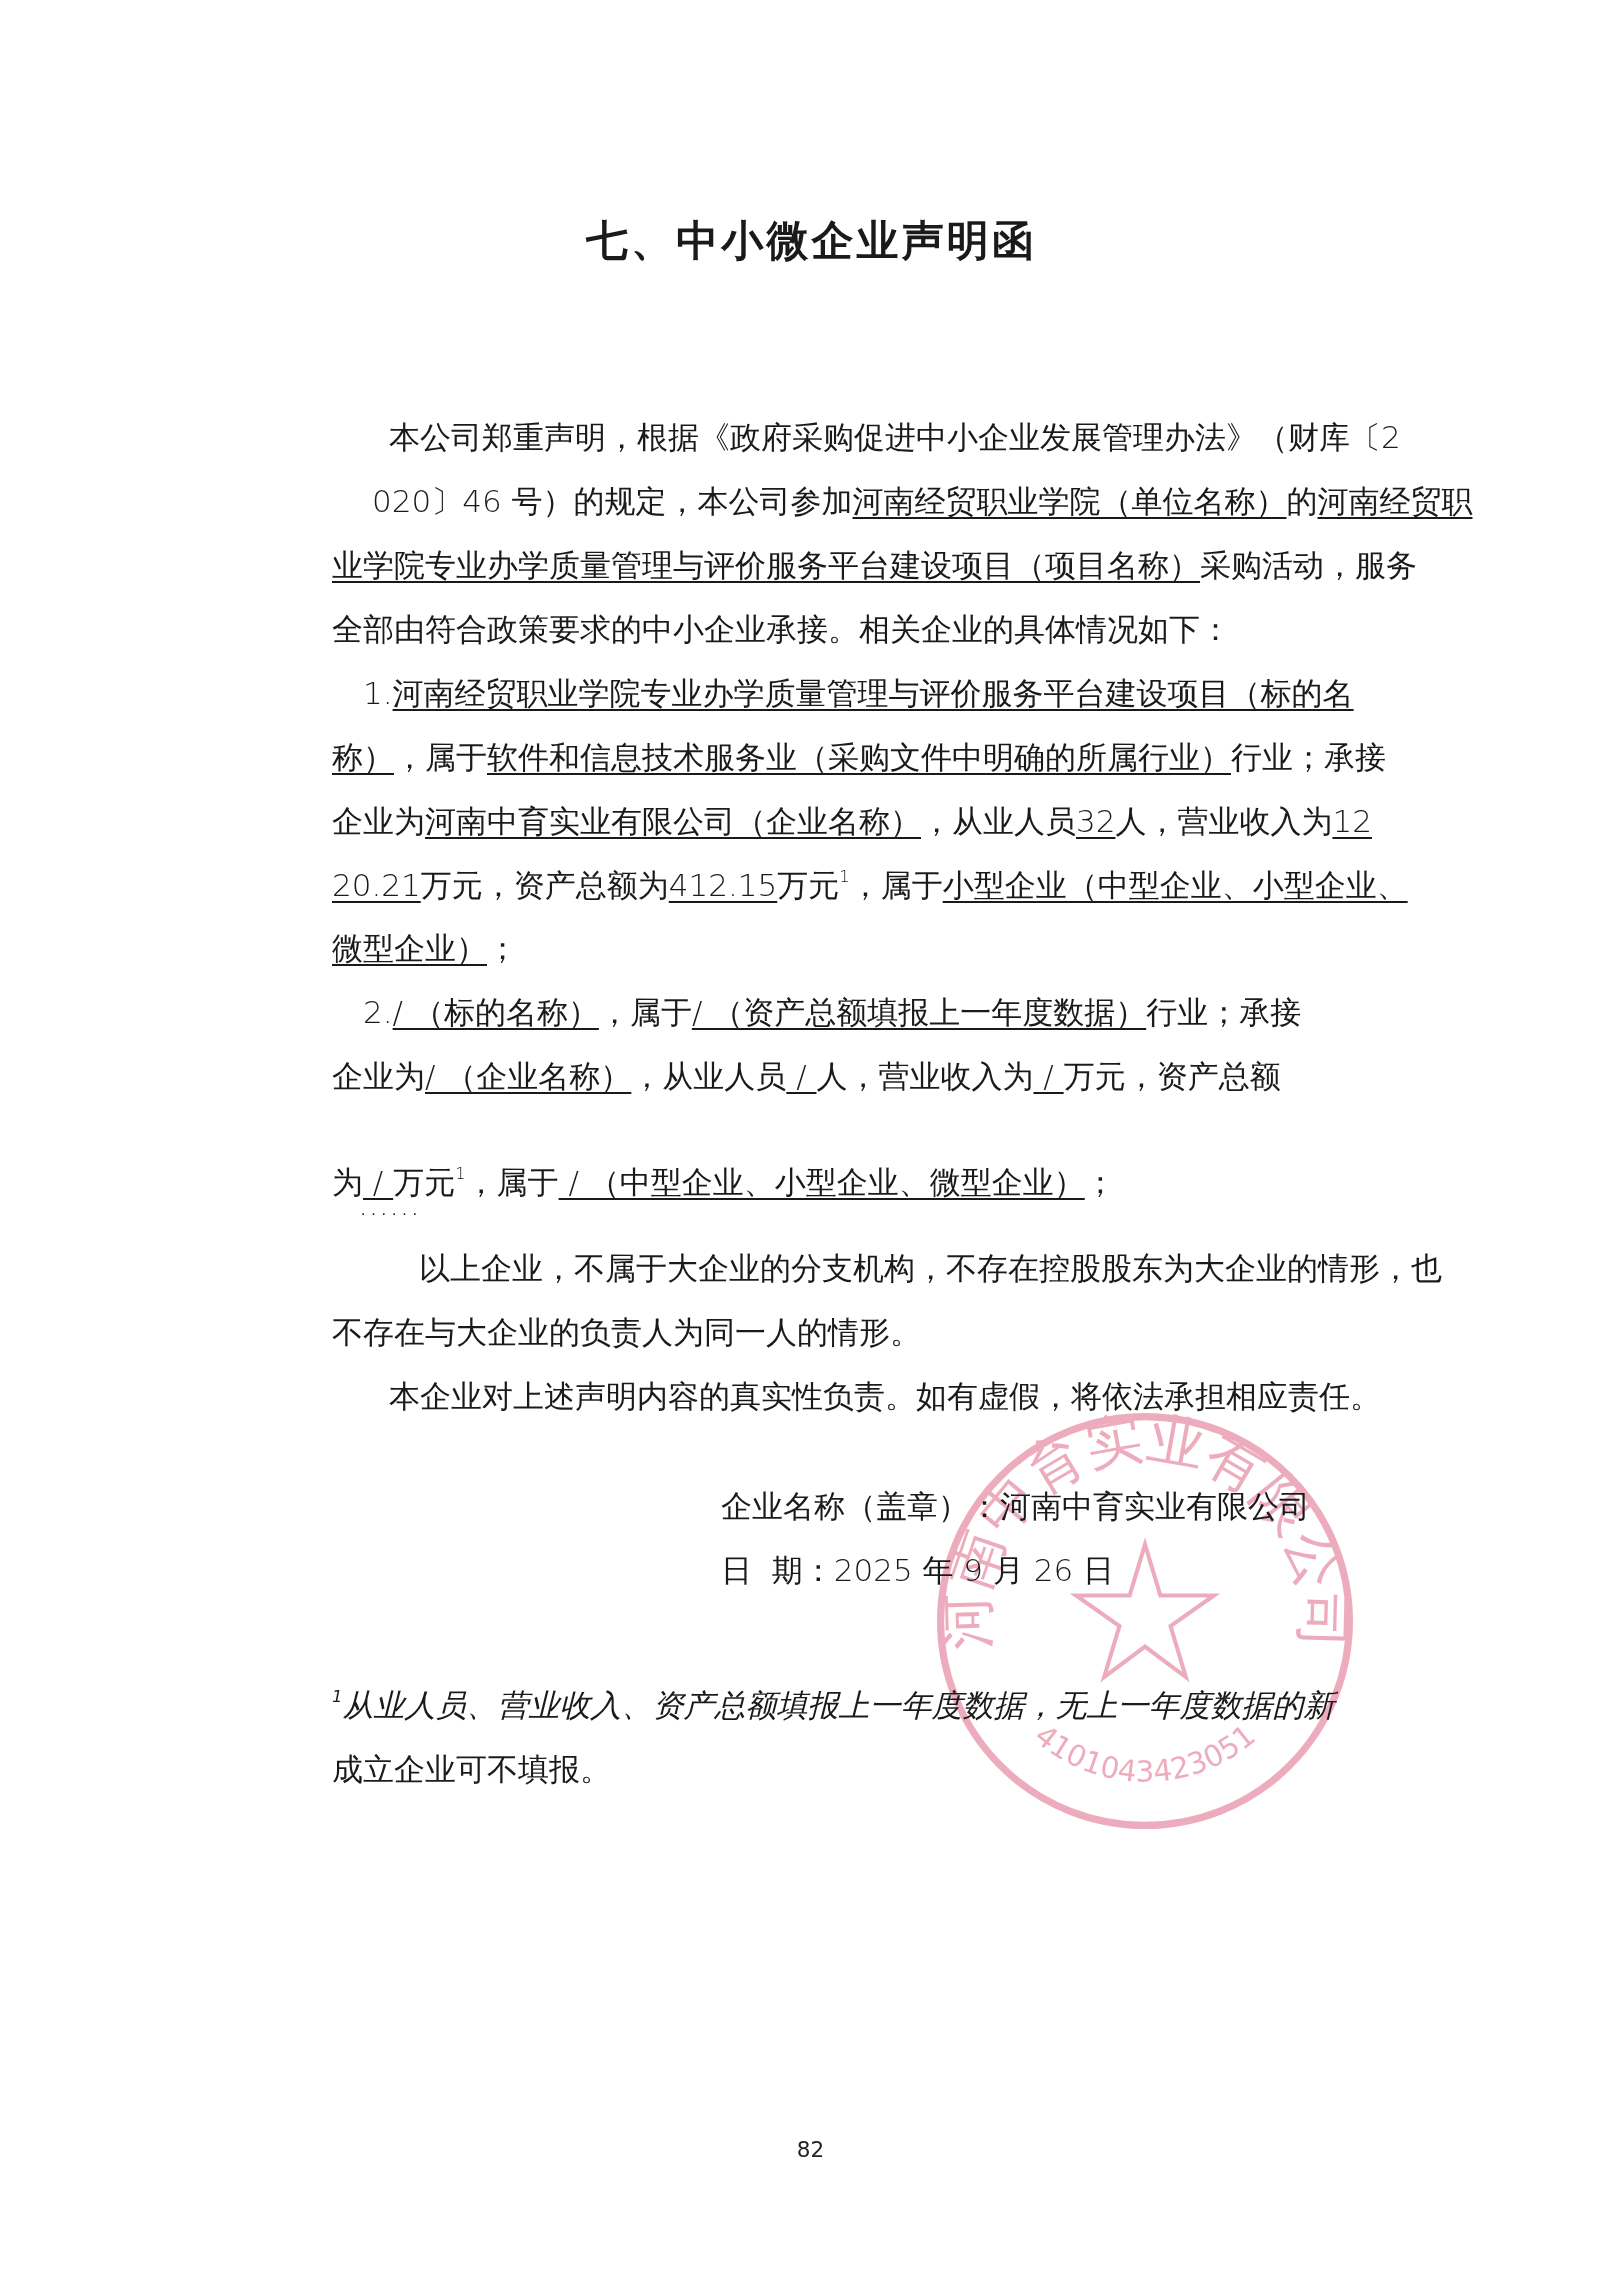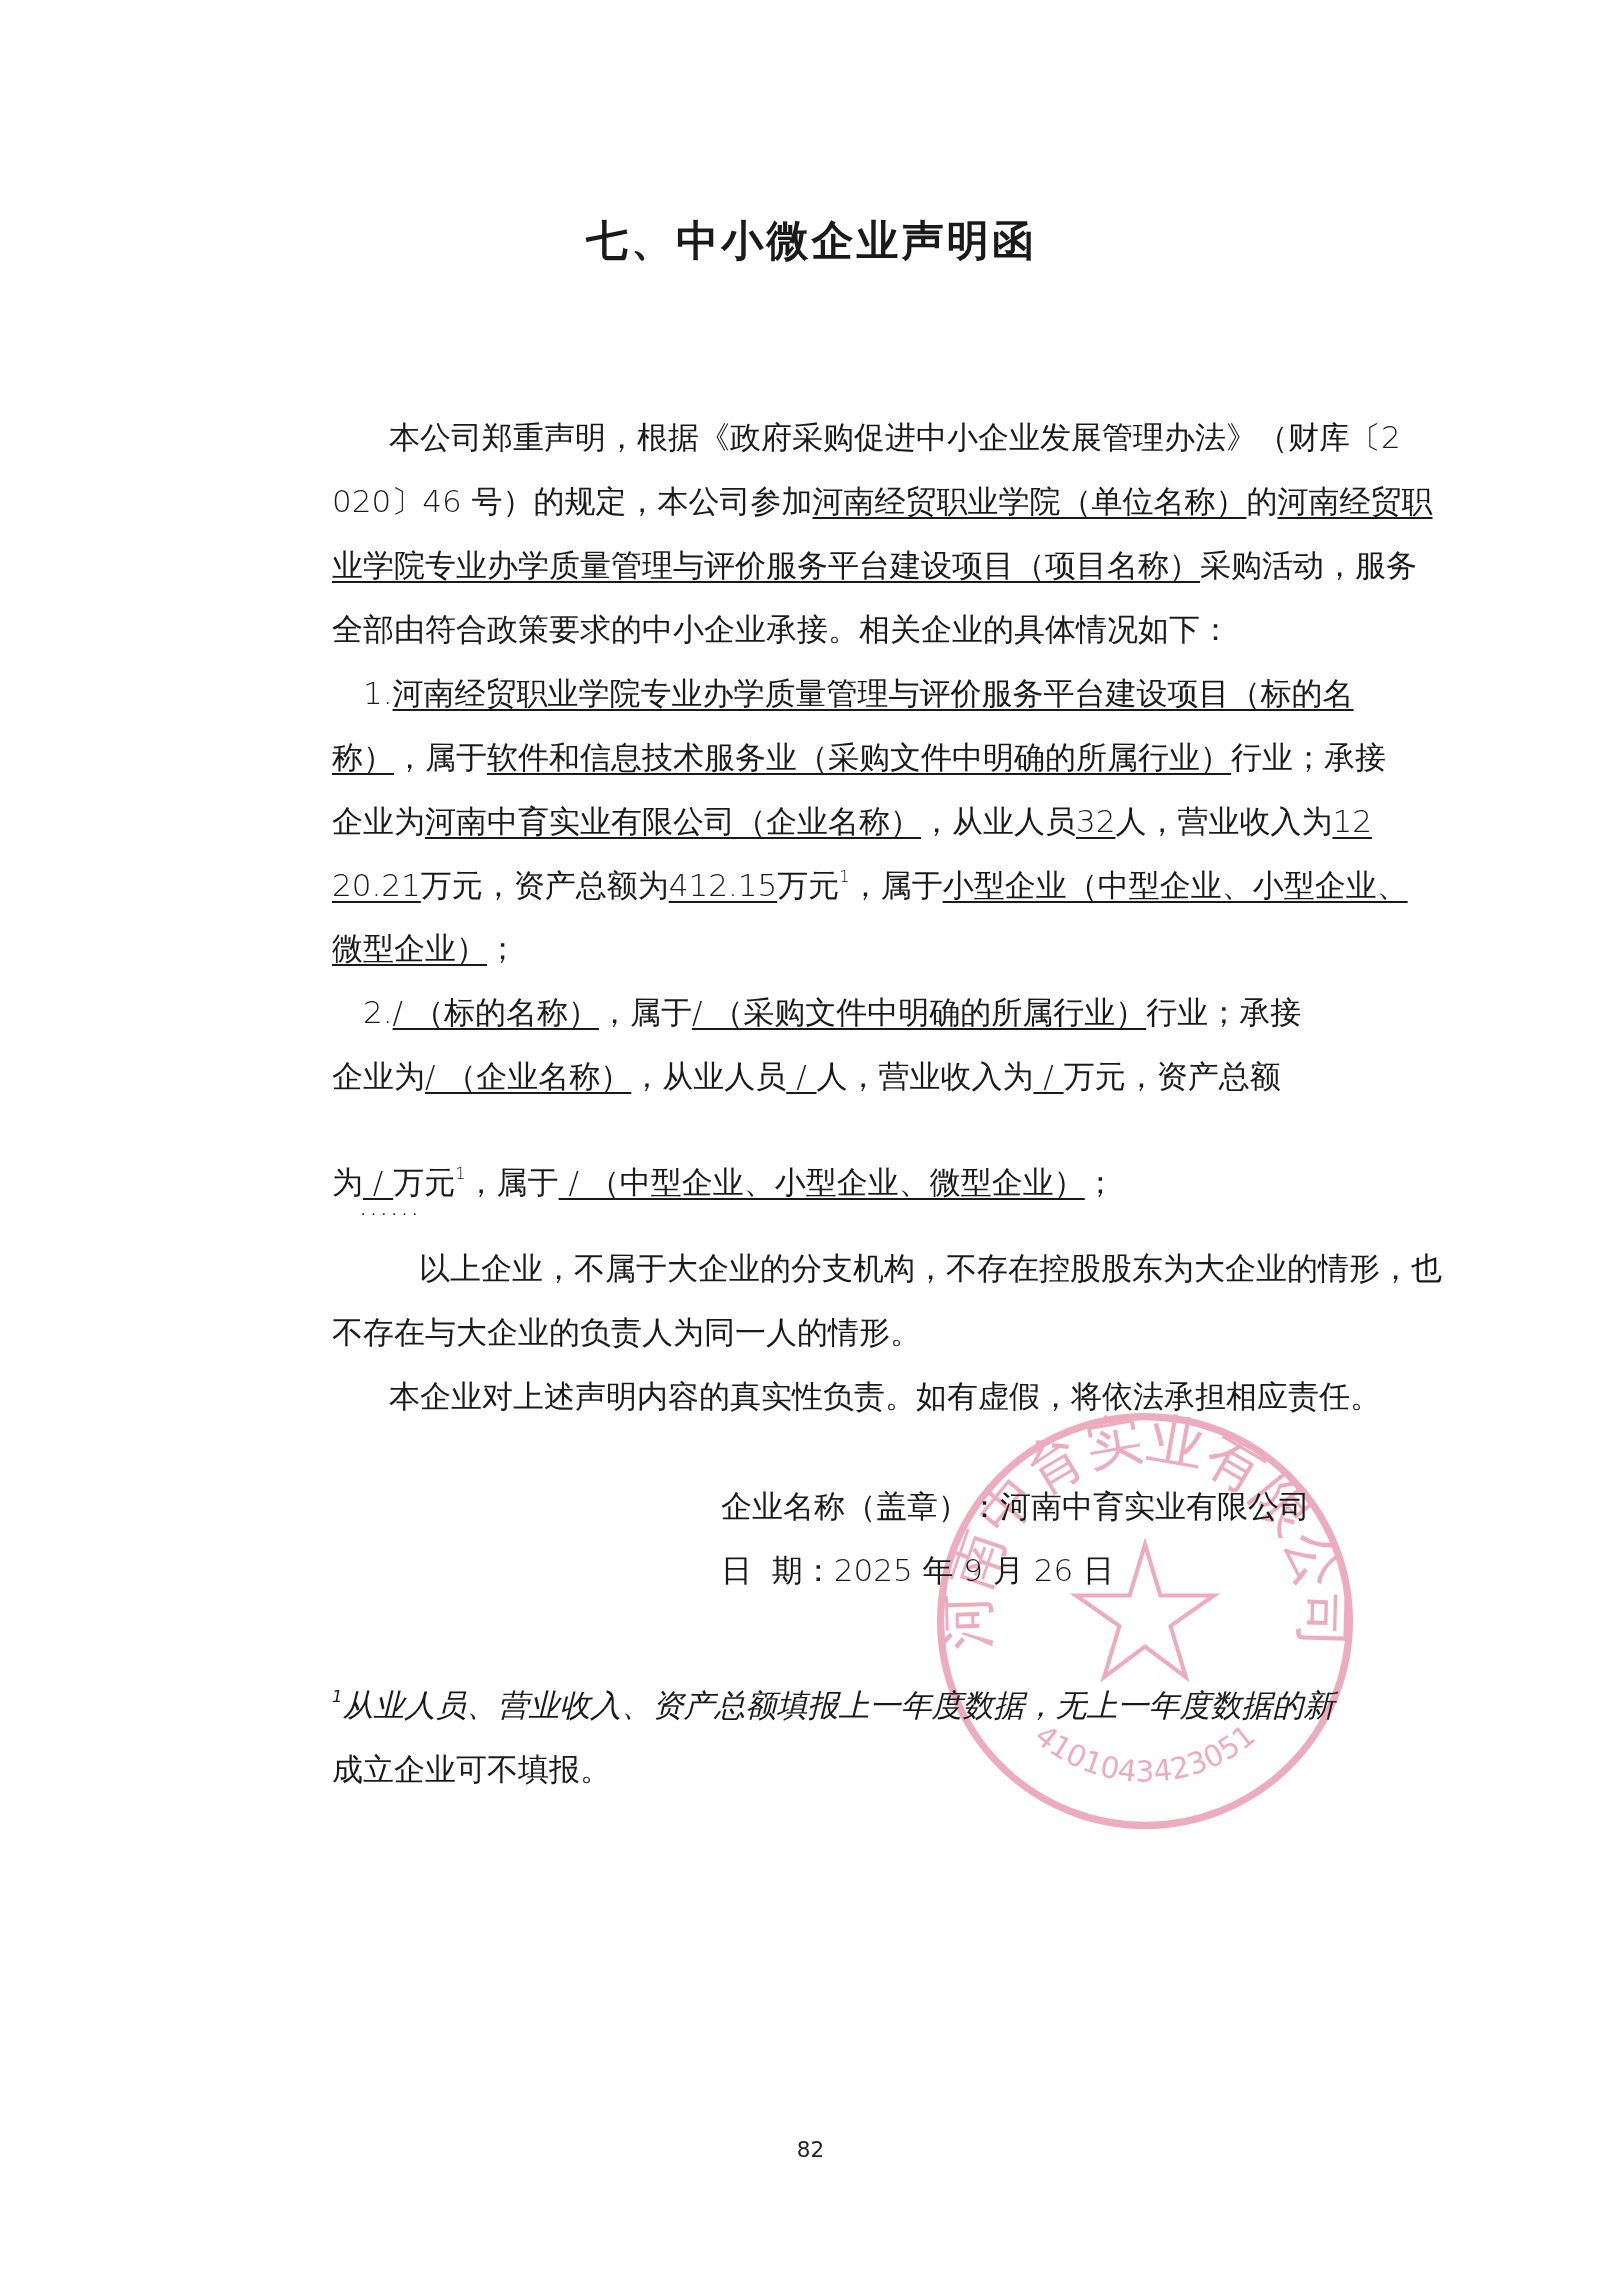--- a/index.html
+++ b/index.html
@@ -31,21 +31,21 @@
   }
 </style>
 </head>
 <body>
 
 <div class="title">七、中小微企业声明函</div>
 
 <div class="line" style="top:419px; left:389px;">
   <span>本公司郑重声明，根据《政府采购促进中小企业发展管理办法》（财库〔2</span>
 </div>
-<div class="line" style="top:483px;">
+<div class="line" style="top:483px;margin-left:40px;">
   <span>020〕46 号）的规定，本公司参加</span><span class="u">河南经贸职业学院（单位名称）</span><span>的</span><span class="u">河南经贸职</span>
 </div>
 <div class="line" style="top:547px;">
   <span class="u">业学院专业办学质量管理与评价服务平台建设项目（项目名称）</span><span>采购活动，服务</span>
 </div>
 <div class="line" style="top:611px;">
   <span>全部由符合政策要求的中小企业承接。相关企业的具体情况如下：</span>
 </div>
 
 <div class="line" style="top:675px; left:363px;">
@@ -58,21 +58,21 @@
   <span>企业为</span><span class="u">河南中育实业有限公司（企业名称）</span><span>，从业人员</span><span class="u">32</span><span>人，营业收入为</span><span class="u">12</span>
 </div>
 <div class="line" style="top:867px;">
   <span class="u">20.21</span><span>万元，资产总额为</span><span class="u">412.15</span><span>万元</span><sup>1</sup><span>，属于</span><span class="u">小型企业（中型企业、小型企业、</span>
 </div>
 <div class="line" style="top:930px;">
   <span class="u">微型企业）</span><span>；</span>
 </div>
 
 <div class="line" style="top:994px; left:363px;">
-  <span>2.</span><span class="u">/ （标的名称）</span><span>，属于</span><span class="u">/ （采购文件中明确的所属行业）</span><span>行业；承接</span>
+  <span>2.</span><span class="u">/ （标的名称）</span><span>，属于</span><span class="u">/ （资产总额填报上一年度数据）</span><span>行业；承接</span>
 </div>
 <div class="line" style="top:1058px;">
   <span>企业为</span><span class="u">/ （企业名称）</span><span>，从业人员</span><span class="u"> / </span><span>人，营业收入为</span><span class="u"> / </span><span>万元，资产总额</span>
 </div>
 <div class="line" style="top:1164px;">
   <span>为</span><span class="u"> / </span><span>万元</span><sup>1</sup><span>，属于</span><span class="u"> / （中型企业、小型企业、微型企业）</span><span>；</span>
 </div>
 
 <div class="line" style="top:1186px; left:358px;">……</div>
 

